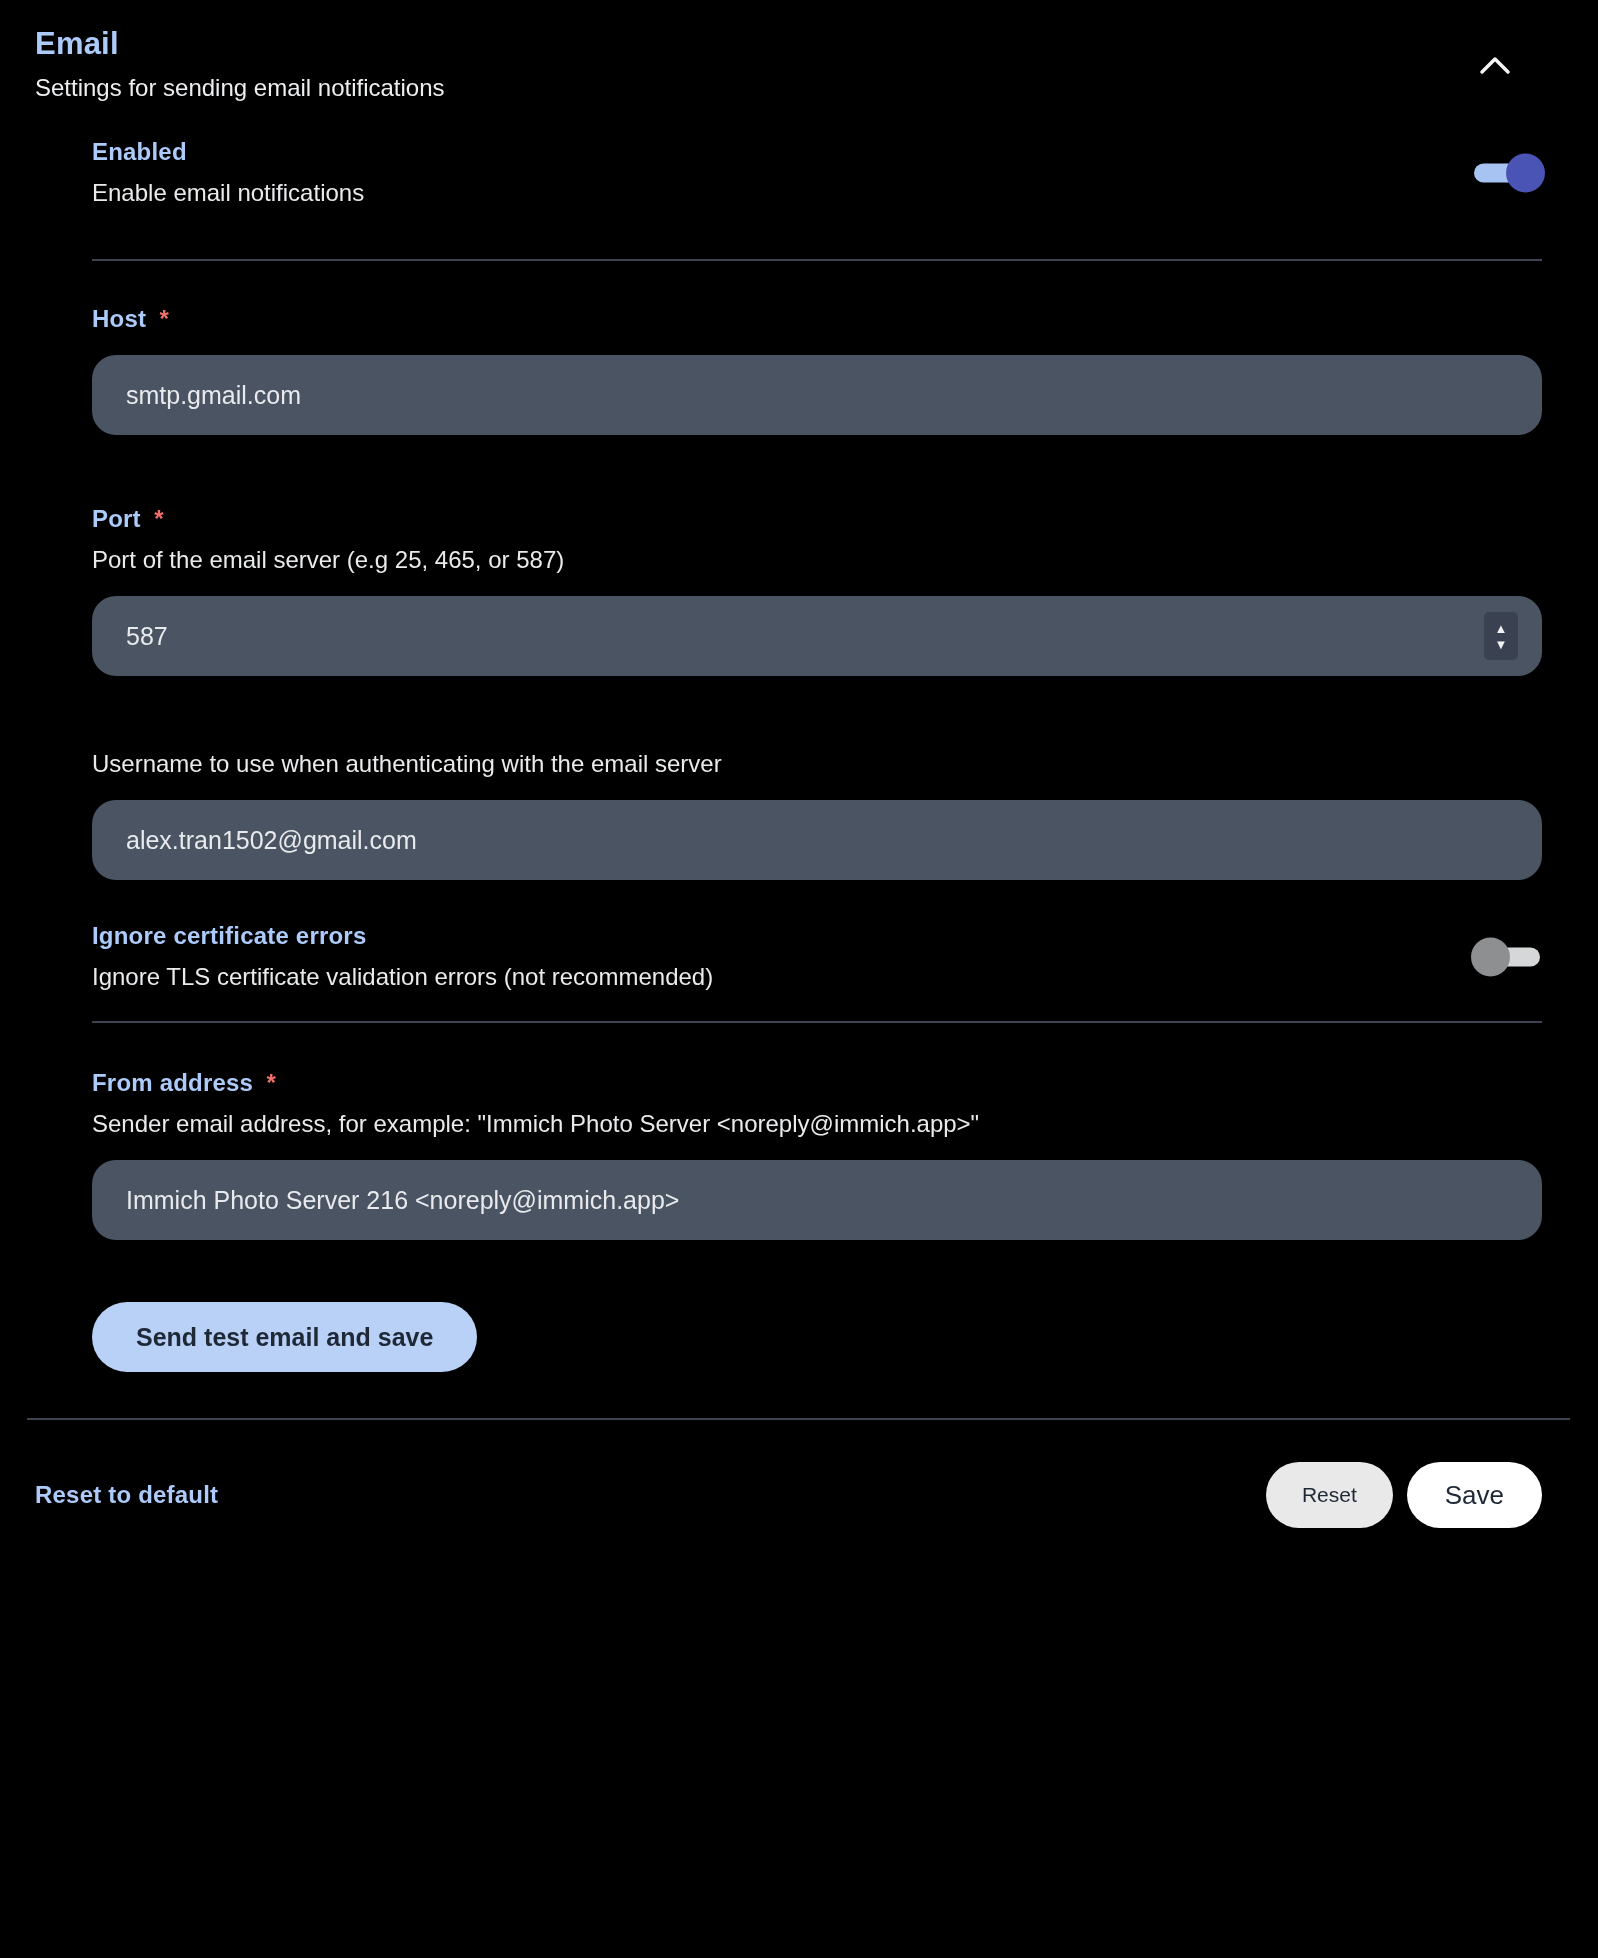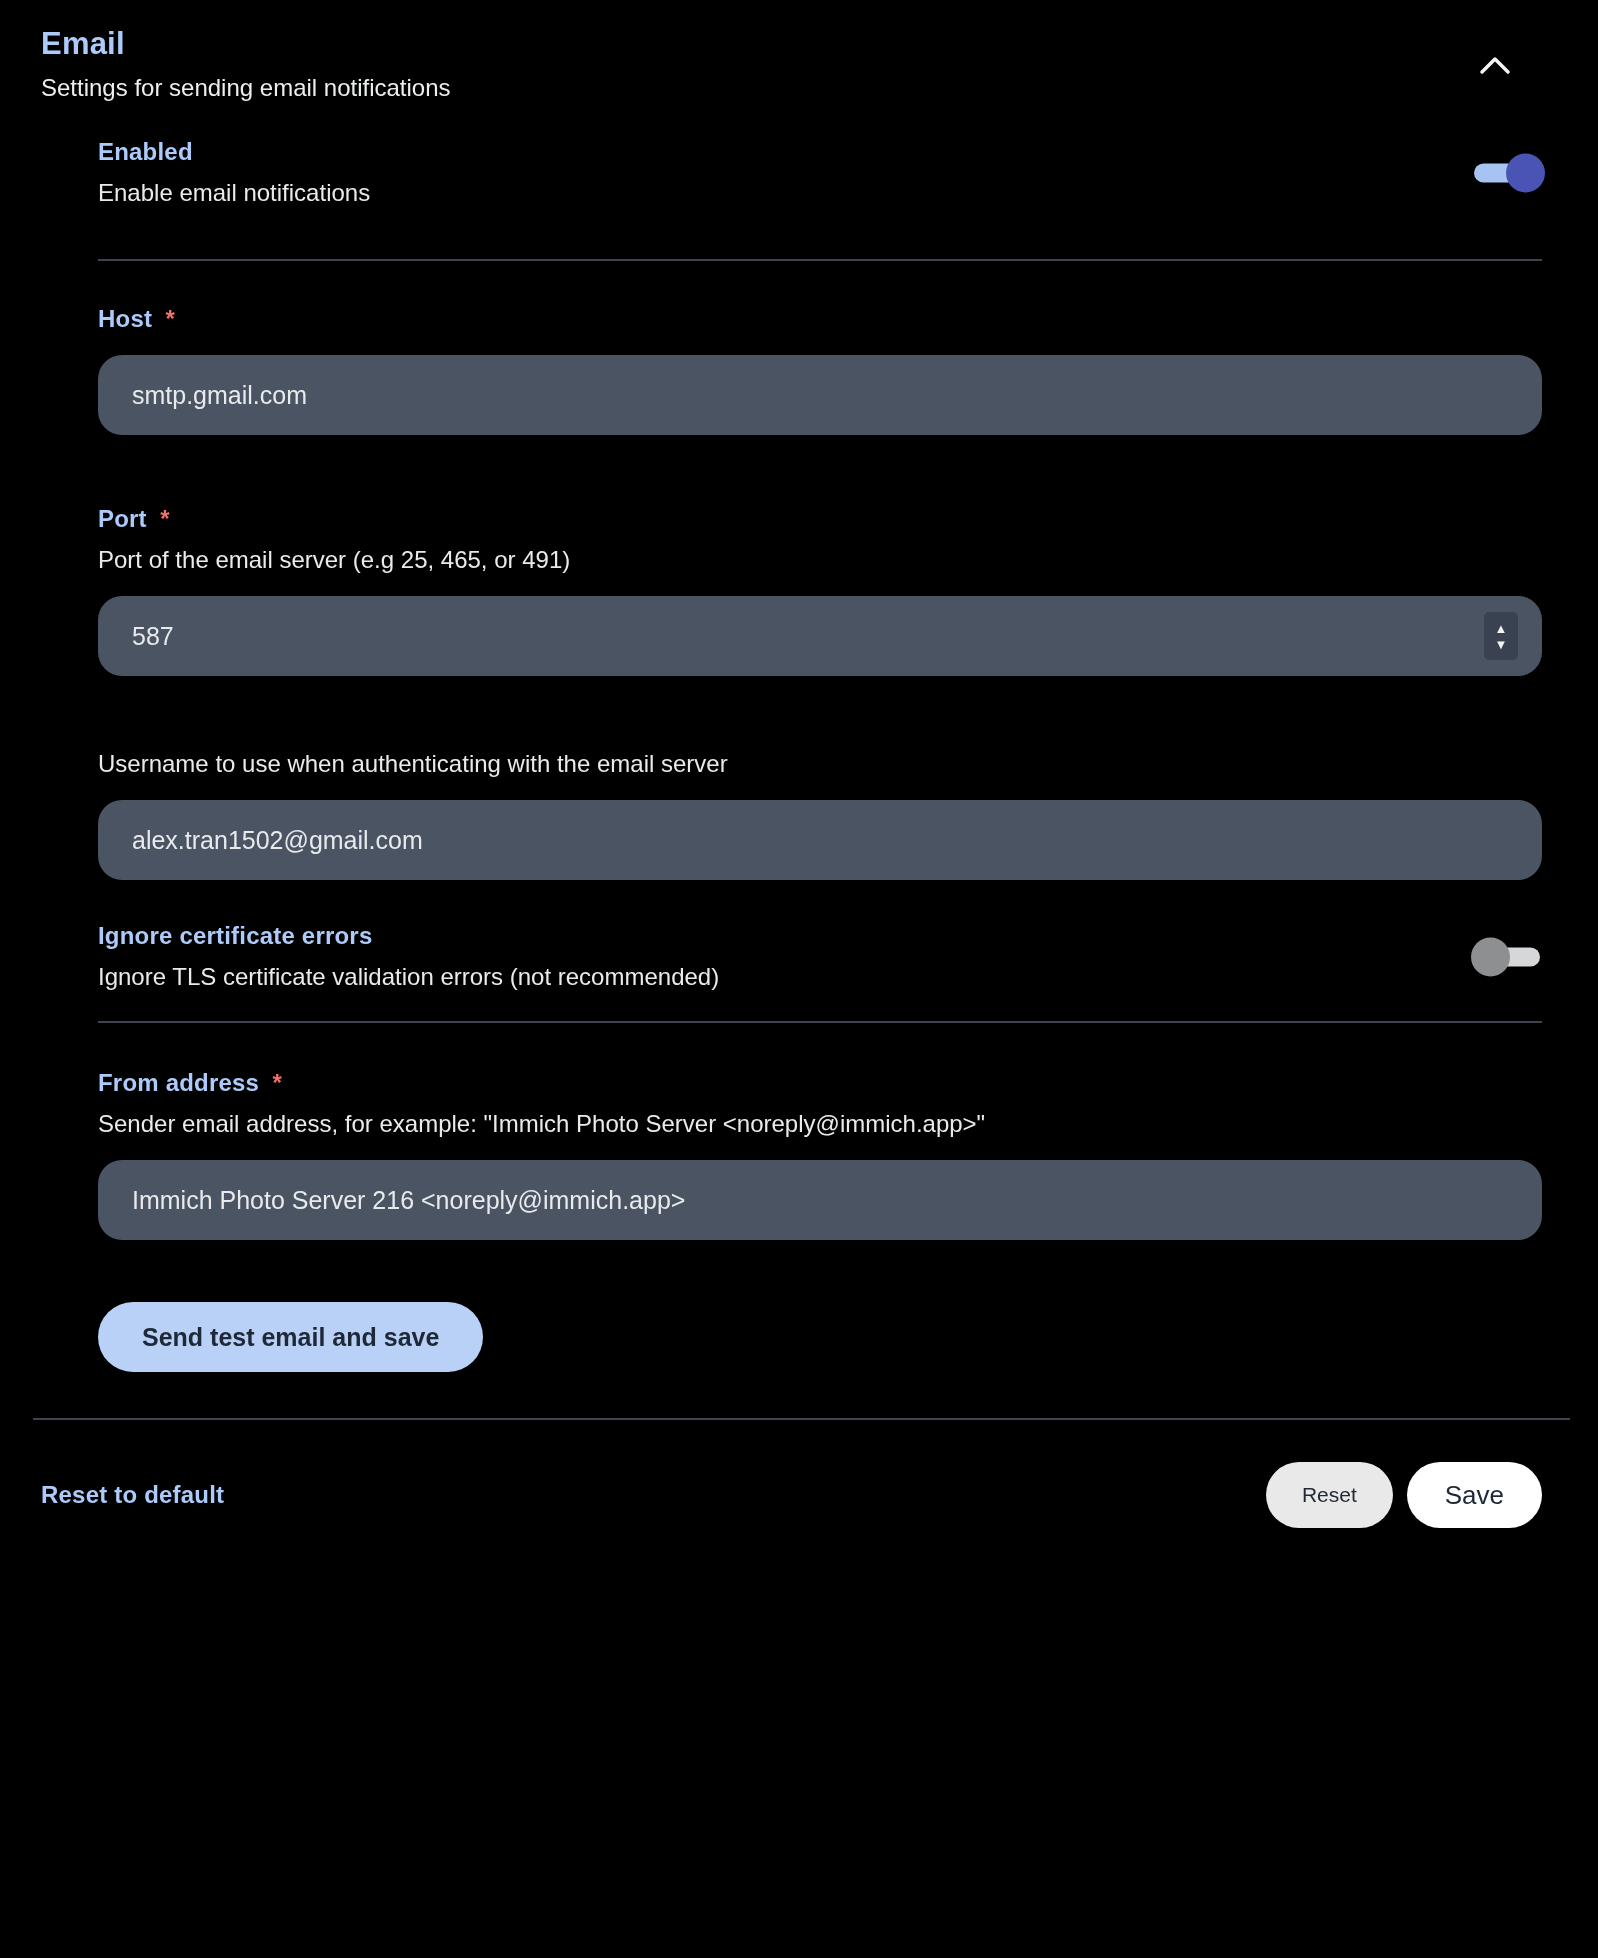--- a/index.html
+++ b/index.html
@@ -3,21 +3,21 @@
 <meta charset="utf-8">
 <style>
   * { margin: 0; padding: 0; box-sizing: border-box; }
   html, body { background: #000; }
   body {
     width: 1598px; height: 1958px;
     font-family: "Liberation Sans", "DejaVu Sans", sans-serif;
     color: #e9eaec;
     overflow: hidden;
   }
-  .page { padding-top: 26px; position: relative; height: 100%; padding-left: 6px; }
+  .page { padding-top: 26px; position: relative; height: 100%; }
 
   
   .header { display: flex; justify-content: space-between; align-items: flex-start; padding: 0 80px 0 35px; }
   .title { font-size: 31px; font-weight: 700; color: #adcbfa; letter-spacing: .2px; }
   .subtitle { font-size: 24px; margin-top: 12px; color: #eceef0; }
   .chevron-btn { background: none; border: none; cursor: pointer; padding: 6px; margin-top: 22px; }
 
   
   .settings { margin: 0 56px 0 92px; }
   .row { display: flex; justify-content: space-between; align-items: center; }
@@ -122,21 +122,21 @@
       <div class="input-wrap">
         <input class="text-input" type="text" value="smtp.gmail.com" style="">
       </div>
     </div>
 
     <div class="group g-port">
       <div>
         <span class="label">Port</span>
         <span class="req">*</span>
       </div>
-      <div class="desc">Port of the email server (e.g 25, 465, or 491)</div>
+      <div class="desc">Port of the email server (e.g 25, 465, or 587)</div>
       <div class="input-wrap">
         <input class="text-input" type="text" value="587" style="">
         <button class="stepper">
           <span class="arr">▲</span>
           <span class="arr">▼</span>
         </button>
       </div>
     </div>
 
     <div class="group g-user">

